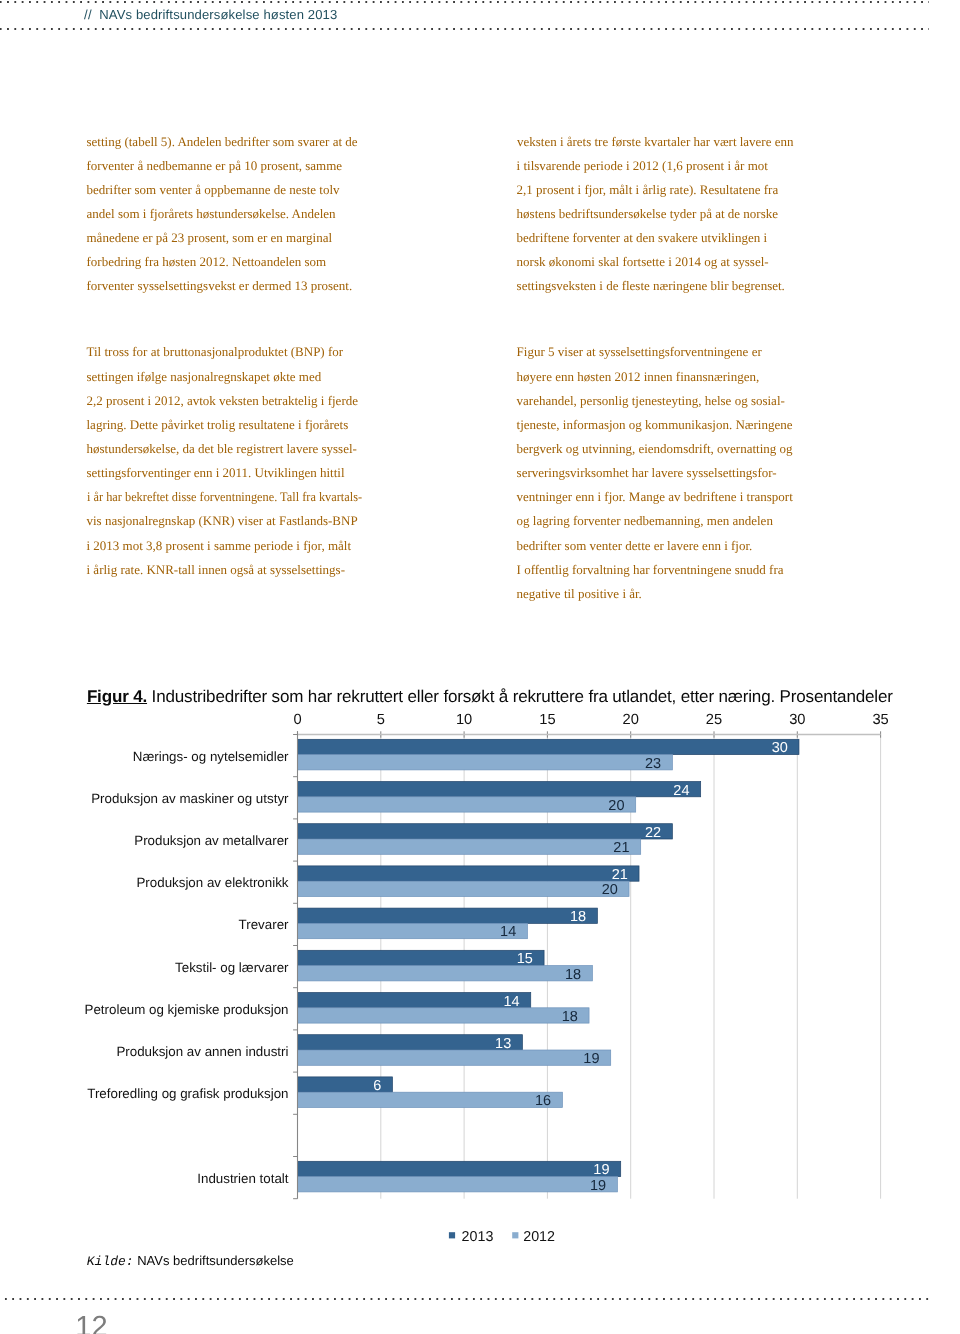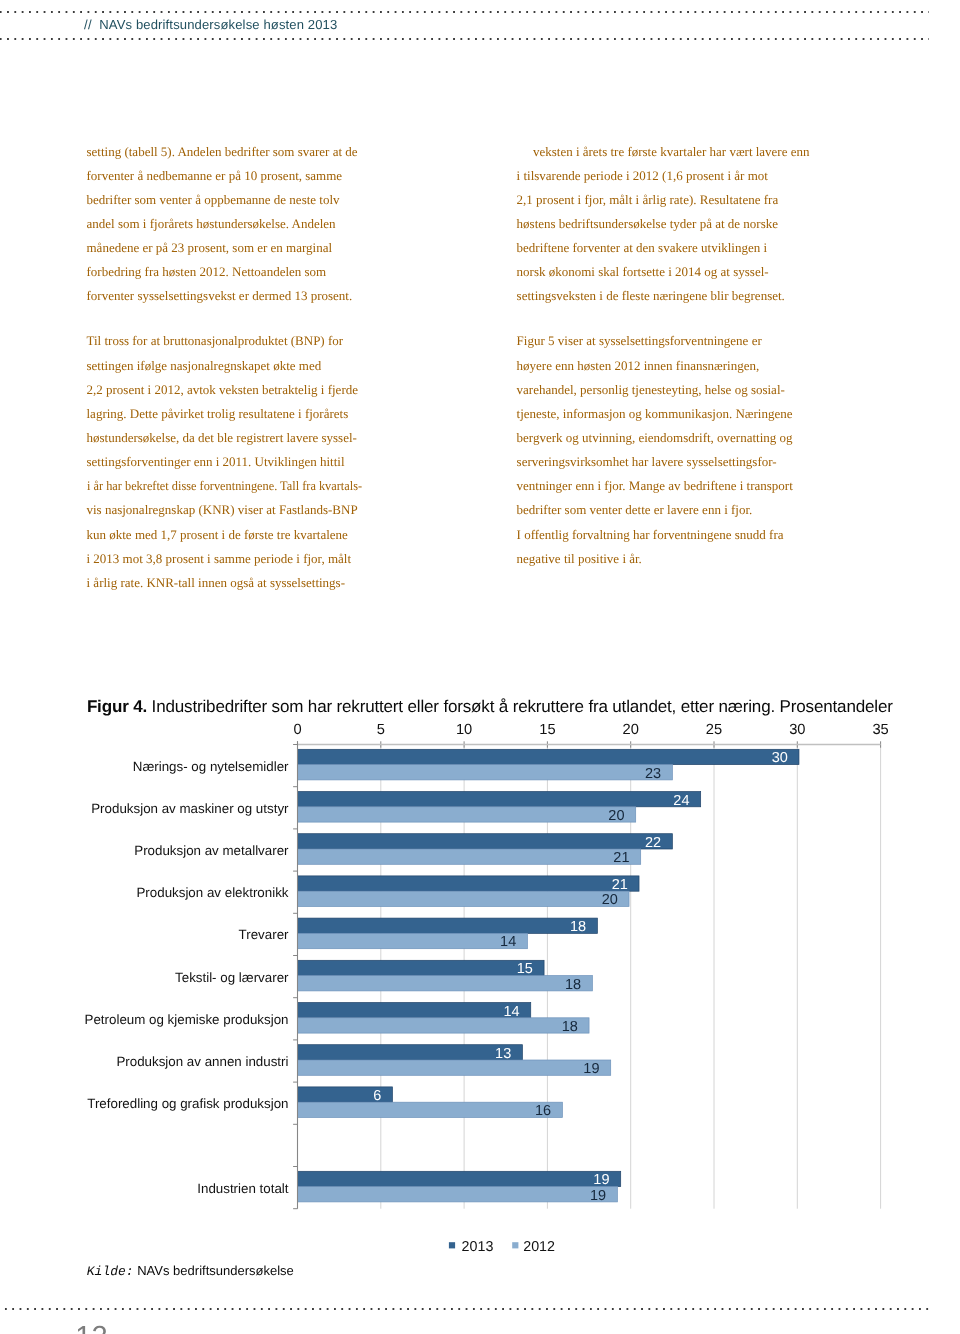--- a/index.html
+++ b/index.html
@@ -1,43 +1,43 @@
 <!DOCTYPE html>
 <html><head>
 <meta charset="utf-8">
 <title>NAVs bedriftsundersøkelse høsten 2013</title>
 <style>
   html,body{margin:0;padding:0;}
   body{width:960px;height:1334px;background:#ffffff;position:relative;overflow:hidden;
        font-family:"Liberation Sans",sans-serif;-webkit-font-smoothing:antialiased;text-rendering:geometricPrecision;}
-  .page{position:absolute;left:0;top:10px;width:960px;height:1132px;text-align:right;}
+  .page{position:absolute;left:0;top:0;width:960px;height:1132px;text-align:right;}
 
   
   .dotrule{position:absolute;left:-2.6px;width:932px;height:2.5px;
     background-image:radial-gradient(circle closest-side,#3c3c3c 96%,rgba(0,0,0,0) 100%);
     background-size:7.32px 2.5px;background-repeat:repeat-x;background-position:0 0;}
   .hdr-rule-top{top:0.7px;}
   .hdr-rule-bot{top:27.6px;}
   .hdr-text{position:absolute;left:84px;top:7.2px;font-size:13.05px;color:#235160;
     letter-spacing:.01em;white-space:nowrap;}
   .hdr-text .slashes{letter-spacing:.02em;}
 
   
   .col{position:absolute;font-family:"Liberation Serif",serif;font-size:13px;
        line-height:24.14px;color:#a16207;}
   .col .ln{display:block;width:max-content;white-space:pre;transform-origin:0 50%;}
   .col1{left:86.5px;top:129.5px;}
   .col2{left:516.6px;top:129.5px;}
   .col p{margin:0;}
-  .col p + p{margin-top:21px;}
+  .col p + p{margin-top:42px;}
 
   
   .fig-title{position:absolute;left:86.9px;top:686.5px;font-size:17.05px;color:#0a0a0a;
     white-space:nowrap;letter-spacing:-0.01em;}
-  .fig-title b{font-weight:bold;}
+  .fig-title b{font-weight:bold;text-decoration:underline;}
 
   .chart{position:absolute;left:0;top:0;width:960px;height:1334px;}
 
   .kilde{position:absolute;left:86.8px;top:1253.4px;font-size:13.0px;color:#0a0a0a;white-space:nowrap;}
   .kilde i{font-style:italic;font-family:Liberation Mono, monospace;}
 
   .foot-rule{top:1297.9px;background-position:5.2px 0;}
   .pageno{position:absolute;left:75.2px;top:1312.6px;font-size:29px;color:#7d7d7d;
      line-height:1;letter-spacing:.01em;}
 
@@ -71,43 +71,43 @@
       </p>
       <p>
         <span class="ln">Til tross for at bruttonasjonalproduktet (BNP) for</span>
         <span class="ln">settingen ifølge nasjonalregnskapet økte med</span>
         <span class="ln">2,2 prosent i 2012, avtok veksten betraktelig i fjerde</span>
         <span class="ln">lagring. Dette påvirket trolig resultatene i fjorårets</span>
         <span class="ln">høstundersøkelse, da det ble registrert lavere syssel-</span>
         <span class="ln">settingsforventinger enn i 2011. Utviklingen hittil</span>
         <span class="ln" style="transform: scaleX(0.948027);">i år har bekreftet disse forventningene. Tall fra kvartals-</span>
         <span class="ln">vis nasjonalregnskap (KNR) viser at Fastlands-BNP</span>
-        <span class="ln">kun økte med 1,7 prosent i de første tre kvartalene</span>
         <span class="ln">i 2013 mot 3,8 prosent i samme periode i fjor, målt</span>
         <span class="ln">i årlig rate. KNR-tall innen også at sysselsettings-</span>
       </p>
     </div>
   <div class="col col2">
       <p>
-        <span class="ln" style="transform: scaleX(0.998467); margin-left: 16px;">veksten i årets tre første kvartaler har vært lavere enn</span>
+        <span class="ln" style="transform: scaleX(0.998467);">veksten i årets tre første kvartaler har vært lavere enn</span>
         <span class="ln">i tilsvarende periode i 2012 (1,6 prosent i år mot</span>
         <span class="ln">2,1 prosent i fjor, målt i årlig rate). Resultatene fra</span>
         <span class="ln">høstens bedriftsundersøkelse tyder på at de norske</span>
         <span class="ln">bedriftene forventer at den svakere utviklingen i</span>
         <span class="ln">norsk økonomi skal fortsette i 2014 og at syssel-</span>
         <span class="ln">settingsveksten i de fleste næringene blir begrenset.</span>
       </p>
       <p>
         <span class="ln">Figur 5 viser at sysselsettingsforventningene er</span>
         <span class="ln">høyere enn høsten 2012 innen finansnæringen,</span>
         <span class="ln">varehandel, personlig tjenesteyting, helse og sosial-</span>
         <span class="ln">tjeneste, informasjon og kommunikasjon. Næringene</span>
         <span class="ln">bergverk og utvinning, eiendomsdrift, overnatting og</span>
         <span class="ln">serveringsvirksomhet har lavere sysselsettingsfor-</span>
         <span class="ln">ventninger enn i fjor. Mange av bedriftene i transport</span>
+        <span class="ln">og lagring forventer nedbemanning, men andelen</span>
         <span class="ln">bedrifter som venter dette er lavere enn i fjor.</span>
         <span class="ln">I offentlig forvaltning har forventningene snudd fra</span>
         <span class="ln">negative til positive i år.</span>
       </p>
     </div>
 
   <div class="fig-title"><b>Figur 4.</b> <span>Industribedrifter som har rekruttert eller forsøkt å rekruttere fra utlandet, etter næring. Prosentandeler</span></div>
 
   <svg class="chart" id="chart" width="960" height="1334" viewBox="0 0 960 1334" xmlns="http://www.w3.org/2000/svg">
       <rect x="297.5" y="734.5" width="583.1" height="464.20000000000005" fill="#ffffff"></rect>

